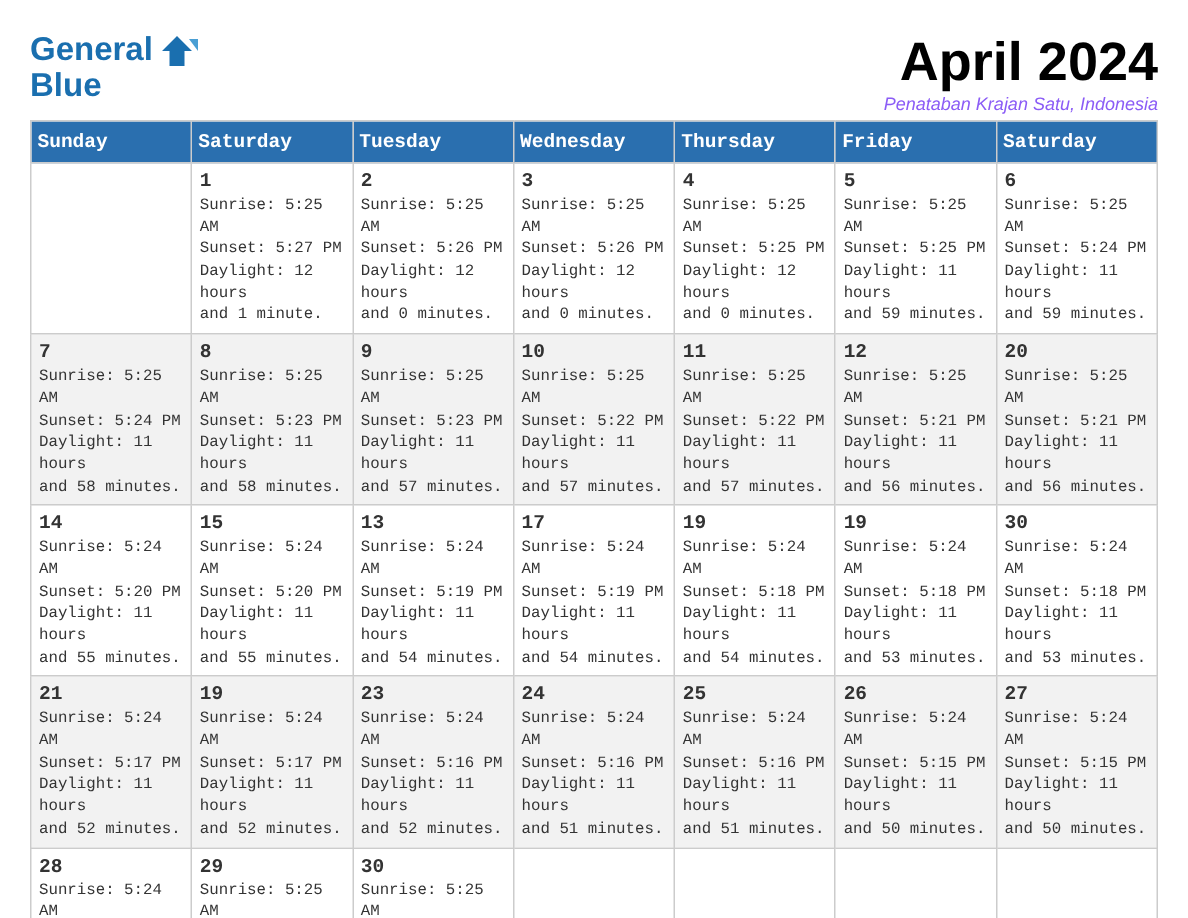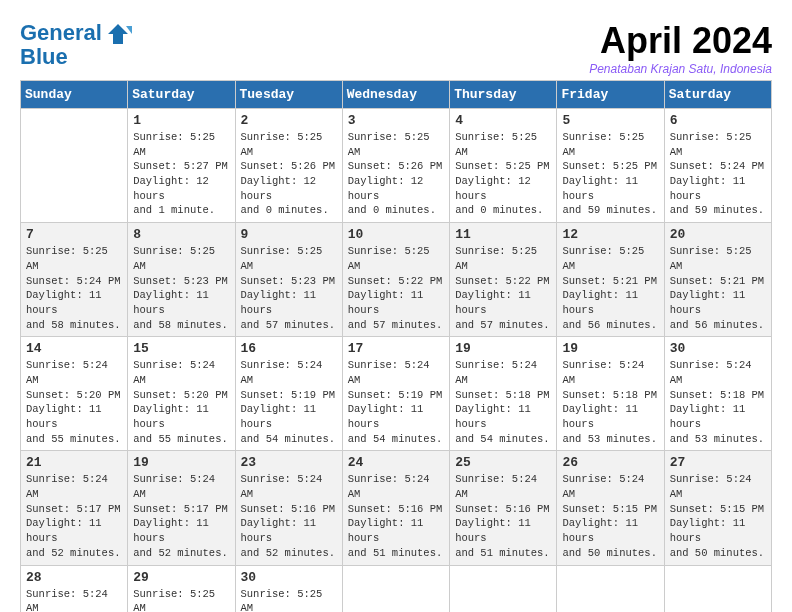--- a/index.html
+++ b/index.html
@@ -172,21 +172,21 @@
       <tr class="row-white">
         <td>
           <span class="day-num">14</span>
           <div class="day-info">Sunrise: 5:24 AM<br>Sunset: 5:20 PM<br>Daylight: 11 hours<br>and 55 minutes.</div>
         </td>
         <td>
           <span class="day-num">15</span>
           <div class="day-info">Sunrise: 5:24 AM<br>Sunset: 5:20 PM<br>Daylight: 11 hours<br>and 55 minutes.</div>
         </td>
         <td>
-          <span class="day-num">16</span>
+          <span class="day-num">13</span>
           <div class="day-info">Sunrise: 5:24 AM<br>Sunset: 5:19 PM<br>Daylight: 11 hours<br>and 54 minutes.</div>
         </td>
         <td>
           <span class="day-num">17</span>
           <div class="day-info">Sunrise: 5:24 AM<br>Sunset: 5:19 PM<br>Daylight: 11 hours<br>and 54 minutes.</div>
         </td>
         <td>
           <span class="day-num">19</span>
           <div class="day-info">Sunrise: 5:24 AM<br>Sunset: 5:18 PM<br>Daylight: 11 hours<br>and 54 minutes.</div>
         </td>

